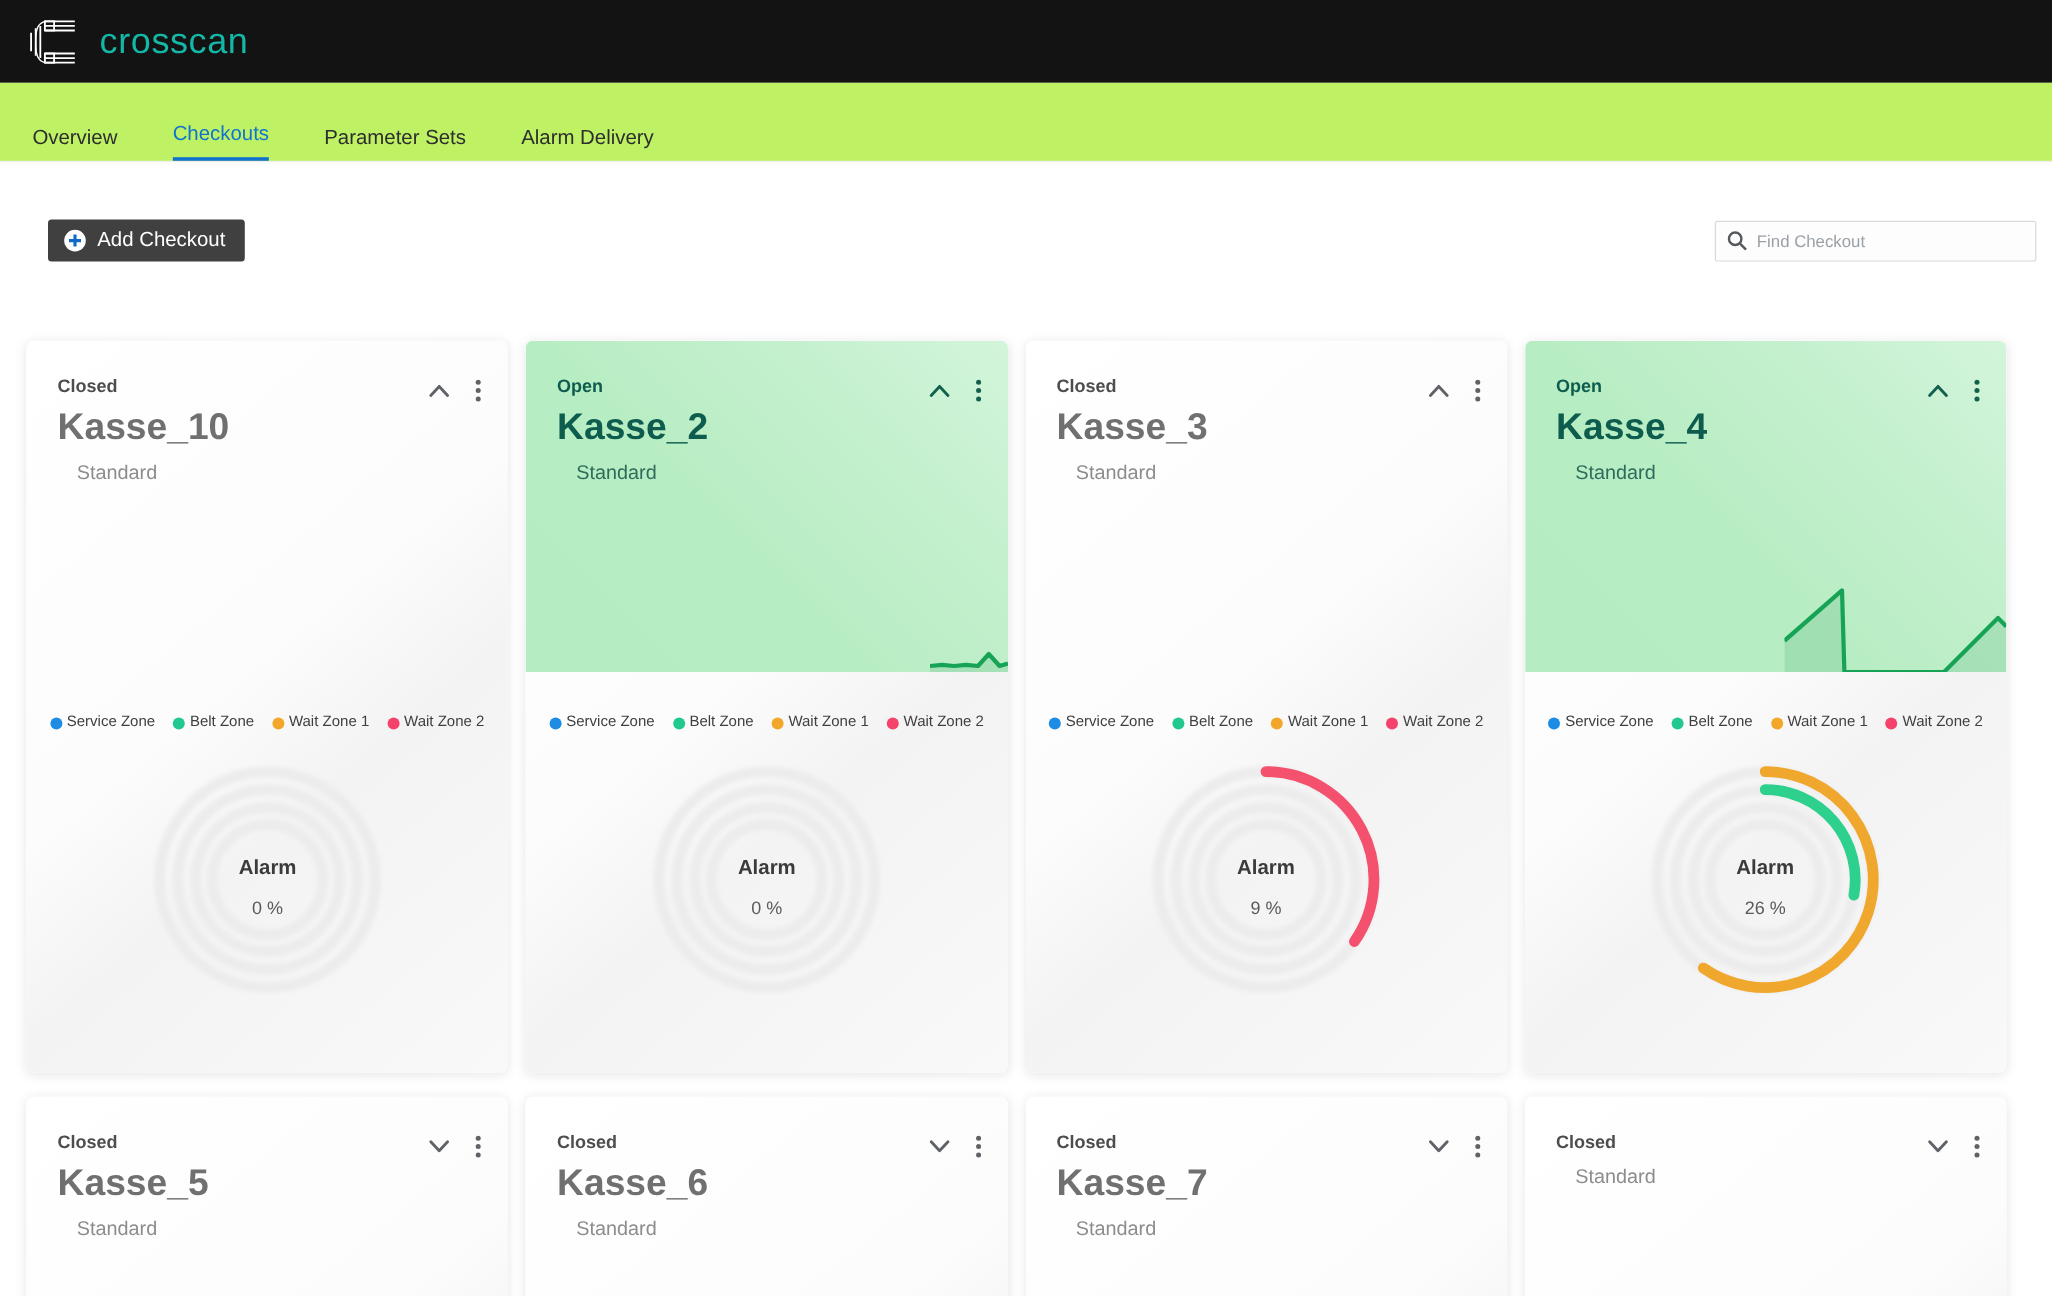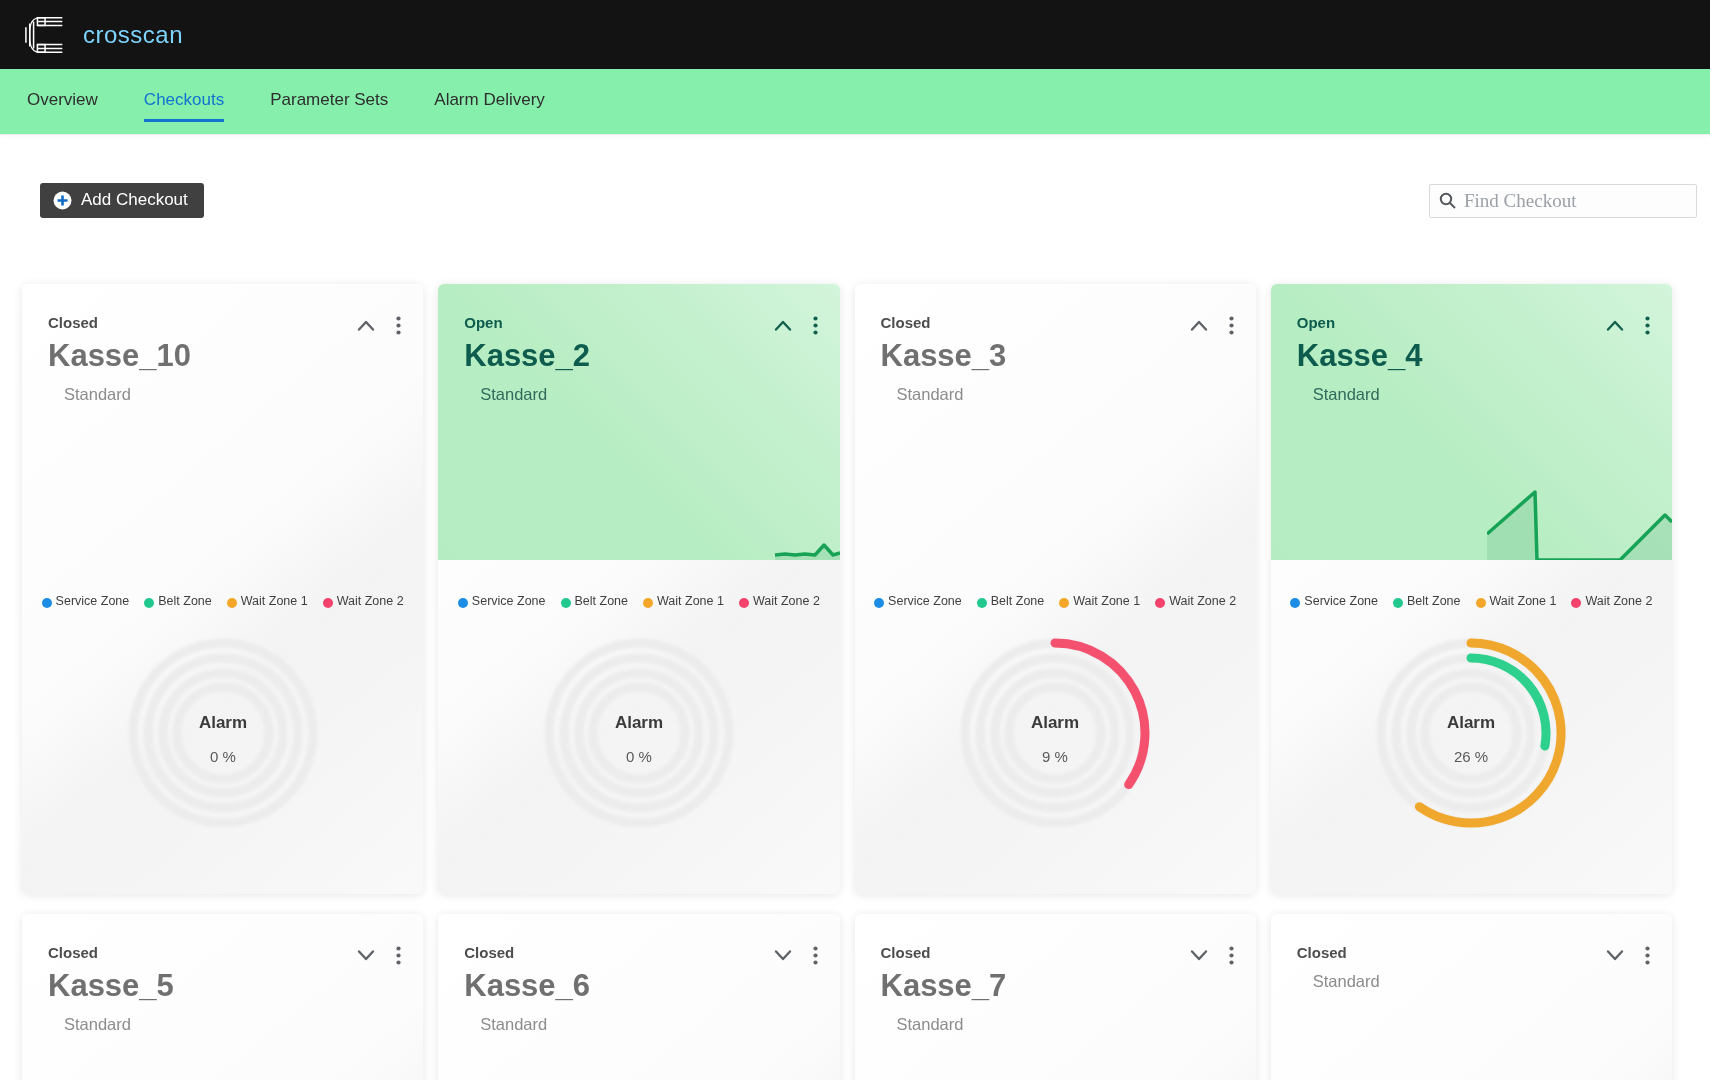--- a/index.html
+++ b/index.html
@@ -2,37 +2,37 @@
 <html><head>
 <meta charset="utf-8">
 <style>
   * { margin:0; padding:0; box-sizing:border-box; }
   html,body { width:1710px; height:1080px; overflow:hidden; background:#fff;
     font-family:"Liberation Sans", sans-serif; }
 
   
   .topbar { height:69px; background:#131313; display:flex; align-items:center; padding-left:24px; }
   .brand-logo { width:46px; height:46px; margin-right:13px; }
-  .brand-name { color:#7dd3fc; font-size:24px; font-weight:400; letter-spacing:.5px; }
+  .brand-name { color:#14b8a6; font-size:30px; font-weight:400; letter-spacing:.5px; }
 
   
-  .nav { height:66px; background:#86efac; display:flex; align-items:flex-start; padding:21px 0 0 27px;
+  .nav { height:66px; background:#bef264; display:flex; align-items:flex-end; padding:21px 0 0 27px;
     border-bottom:1px solid #efefef; box-shadow:0 2px 4px rgba(0,0,0,.03); }
   .nav-tab { font-size:17px; color:#2e2e2e; margin-right:46px; cursor:pointer; padding-bottom:9px; }
   .nav-tab.active { color:#1173cf; border-bottom:3px solid #a3a3a3; }
 
   
   .toolbar { margin-top:48px; display:flex; justify-content:space-between; align-items:center;
     padding:0 13px 0 40px; }
   .add-btn { display:flex; align-items:center; gap:9px; background:#0e6bc5; color:#fff;
     border:none; font-size:17px; font-family:inherit; padding:7px 16px 8px 13px; border-radius:3px; cursor:pointer; }
   .search-box { width:268px; height:34px; border:1px solid #d9d9d9; border-radius:2px;
     display:flex; align-items:center; padding-left:9px; background:#fdfdfd; }
-  .search-box input { border:none; outline:none; background:transparent; font-size:19px;
-    font-family:Liberation Serif, serif; color:#333; width:220px; margin-left:8px; }
+  .search-box input { border:none; outline:none; background:transparent; font-size:14px;
+    font-family:Liberation Sans, sans-serif; color:#333; width:220px; margin-left:8px; }
   .search-box input::placeholder { color:#9aa0a6; }
 
   
   .grid { margin-top:66px; display:grid; grid-template-columns:repeat(4,1fr);
     gap:20px 15px; padding:0 38px 0 22px; }
   .card { height:610px; border-radius:6px; overflow:hidden; position:relative;
     background:linear-gradient(140deg,#ffffff 0%,#fcfcfc 45%,#f3f3f4 62%,#f9f9f9 100%);
     box-shadow:0 1px 10px rgba(0,0,0,.10); }
   .card-header { height:276px; padding:30px 22px 0 26px; position:relative; }
   .card.open .card-header { background:linear-gradient(225deg,#d3f5db 0%,#c4f0ce 28%,#b7edc2 60%,#b5ecc1 100%); }

